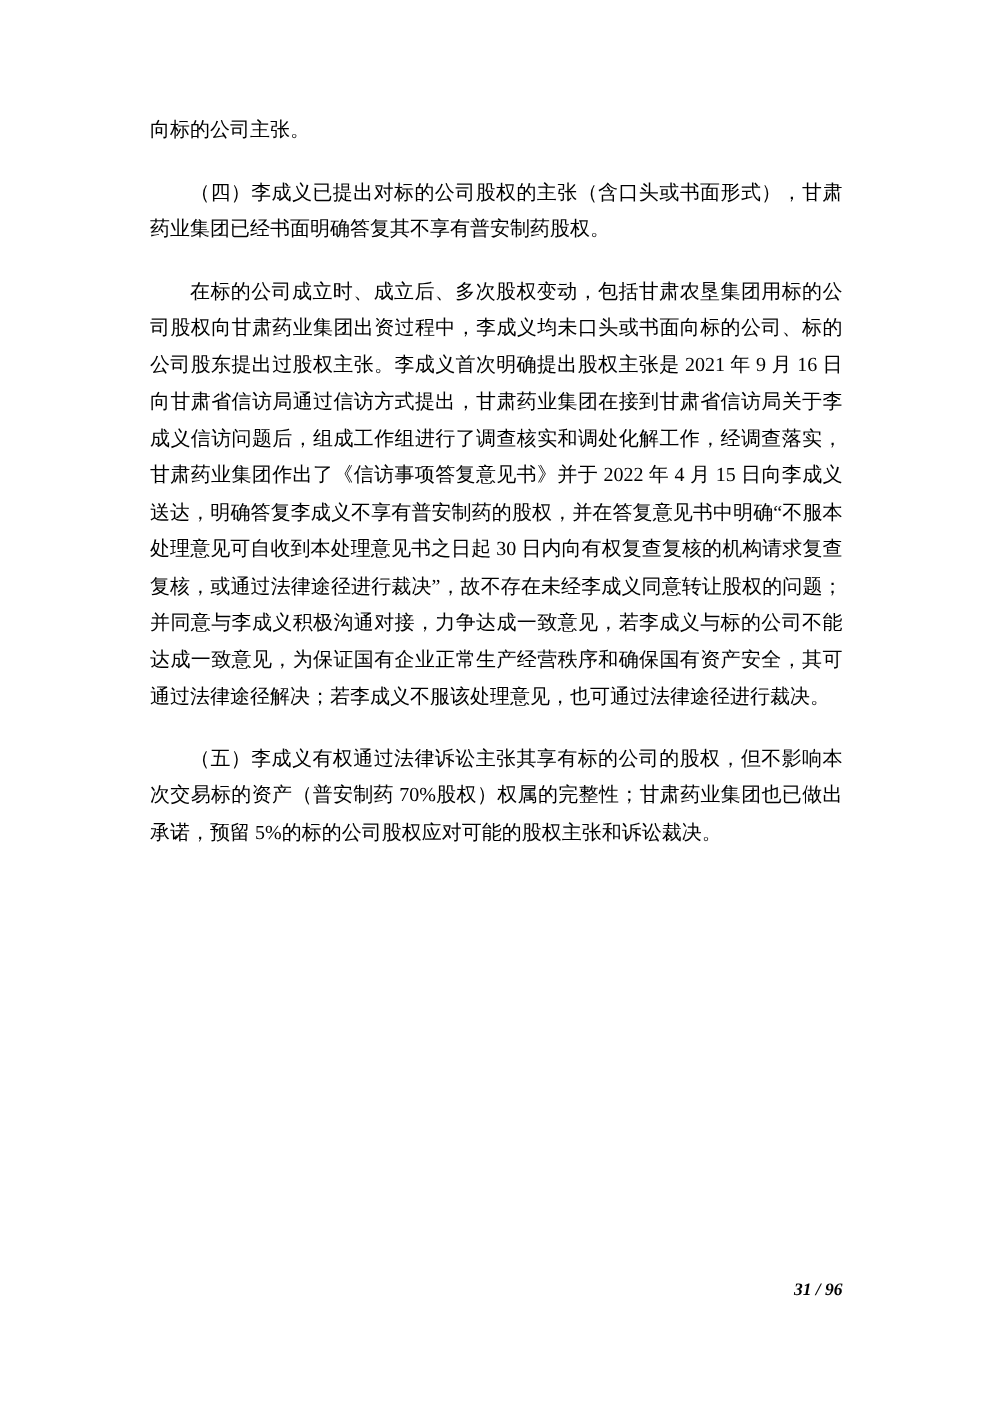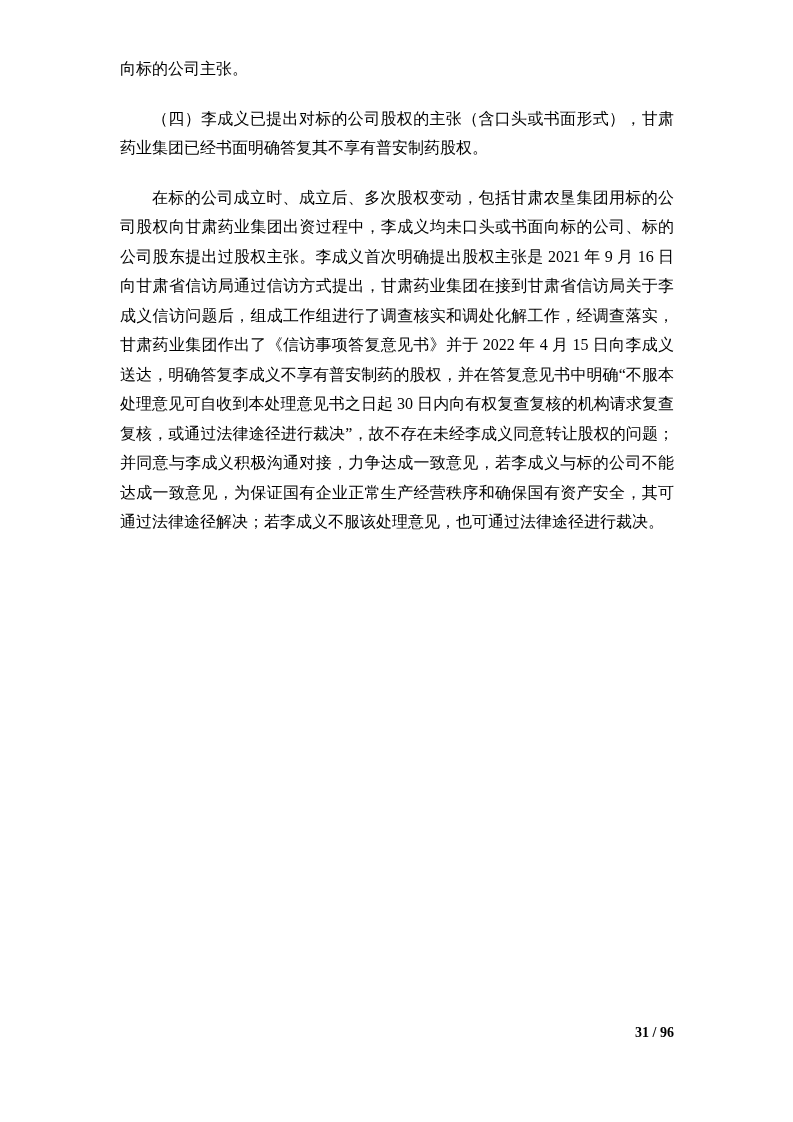--- a/index.html
+++ b/index.html
@@ -7,21 +7,21 @@
     padding: 0;
     background: #ffffff;
   }
   .page {
     position: relative;
     width: 793px;
     height: 1122px;
     margin: 0 auto;
     background: #ffffff;
     box-sizing: border-box;
-    padding: 54px 119px 0 120px;
+    padding: 90px 119px 0 120px;
     font-family: "Liberation Serif", "DejaVu Serif", serif;
     color: #000000;
     overflow: hidden;
   }
   .page p {
     margin: 12px 0;
     font-size: 16px;
     line-height: 29.5px;
     text-align: justify;
     text-justify: inter-ideograph;
@@ -42,32 +42,34 @@
     margin: 20px 0 !important;
   }
   .footer-page-number {
     position: absolute;
     top: 1024px;
     right: 119px;
     font-size: 14px;
     line-height: 18px;
     font-weight: bold;
     font-family: "Liberation Serif", "DejaVu Serif", serif;
+    font-style: italic;
   }
 </style>
 </head>
 <body>
 
 <div class="page">
 
   <p class="first no-indent">向标的公司主张。</p>
 
 
 
   <p class="bold-head">（四）李成义已提出对标的公司股权的主张（含口头或书面形式），甘肃药业集团已经书面明确答复其不享有普安制药股权。</p>
 
   <p>在标的公司成立时、成立后、多次股权变动，包括甘肃农垦集团用标的公司股权向甘肃药业集团出资过程中，李成义均未口头或书面向标的公司、标的公司股东提出过股权主张。李成义首次明确提出股权主张是 2021 年 9 月 16 日向甘肃省信访局通过信访方式提出，甘肃药业集团在接到甘肃省信访局关于李成义信访问题后，组成工作组进行了调查核实和调处化解工作，经调查落实，甘肃药业集团作出了《信访事项答复意见书》并于 2022 年 4 月 15 日向李成义送达，明确答复李成义不享有普安制药的股权，并在答复意见书中明确“不服本处理意见可自收到本处理意见书之日起 30 日内向有权复查复核的机构请求复查复核，或通过法律途径进行裁决”，故不存在未经李成义同意转让股权的问题；并同意与李成义积极沟通对接，力争达成一致意见，若李成义与标的公司不能达成一致意见，为保证国有企业正常生产经营秩序和确保国有资产安全，其可通过法律途径解决；若李成义不服该处理意见，也可通过法律途径进行裁决。</p>
 
+  <p class="bold-head">（五）李成义有权通过法律诉讼主张其享有标的公司的股权，但不影响本次交易标的资产（普安制药 70%股权）权属的完整性；甘肃药业集团也已做出承诺，预留 5%的标的公司股权应对可能的股权主张和诉讼裁决。</p>
 
 
   <div class="footer-page-number">31 / 96</div>
 
 </div>
 
 </body></html>

